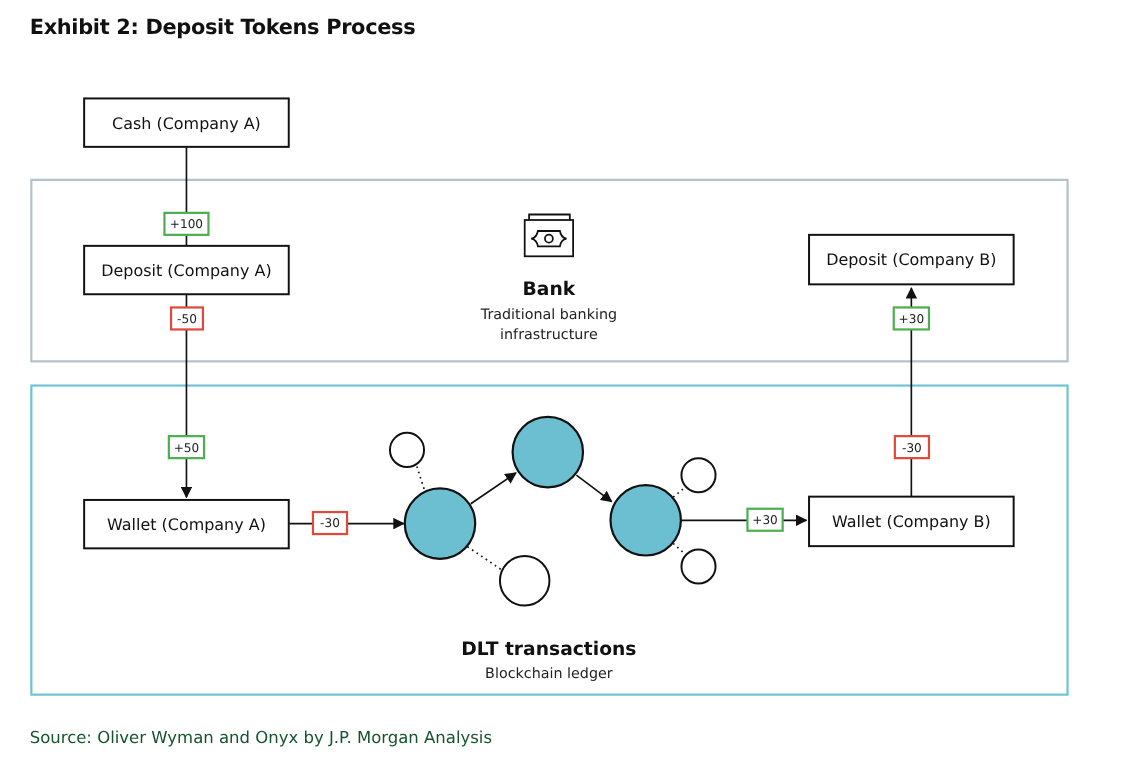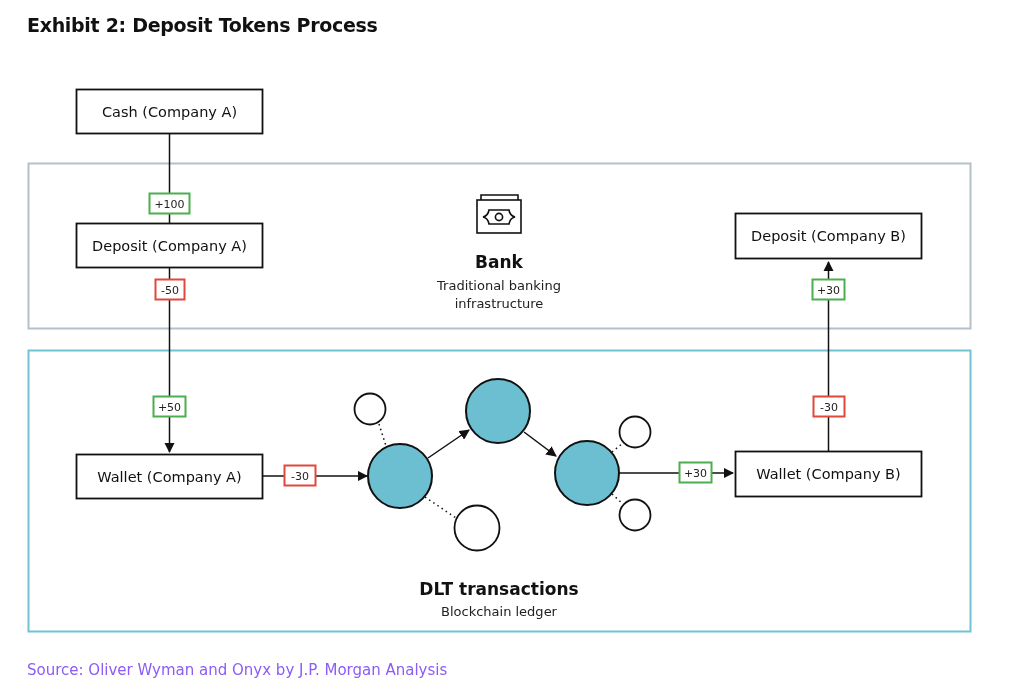--- a/index.html
+++ b/index.html
@@ -1,19 +1,19 @@
 <!DOCTYPE html>
 <html><head>
 <meta charset="utf-8">
 <style>
   html, body { margin: 0; padding: 0; background: #ffffff; }
   body { width: 1024px; height: 700px; position: relative; overflow: hidden;
          font-family: "DejaVu Sans", "Liberation Sans", sans-serif; color: #111; }
   .title { position: absolute; left: 27px; top: 14px; font-size: 19px; font-weight: bold; letter-spacing: -0.3px; text-align: center; }
-  .source { position: absolute; left: 27px; top: 661px; font-size: 15px; color: #8b5cf6; }
+  .source { position: absolute; left: 27px; top: 661px; font-size: 15px; color: #14532d; }
   svg { position: absolute; left: 0; top: 0; }
   .node-label { font-family: "DejaVu Sans", "Liberation Sans", sans-serif; font-size: 14.5px; fill: #111; }
   .badge-label { font-family: "DejaVu Sans", "Liberation Sans", sans-serif; font-size: 11px; fill: #222; }
   .panel-title { font-family: "DejaVu Sans", "Liberation Sans", sans-serif; font-size: 17px; font-weight: bold; fill: #111; }
   .panel-sub { font-family: "DejaVu Sans", "Liberation Sans", sans-serif; font-size: 13px; fill: #222; }
 </style>
 </head>
 <body>
 
 <div class="title">Exhibit 2: Deposit Tokens Process</div>

